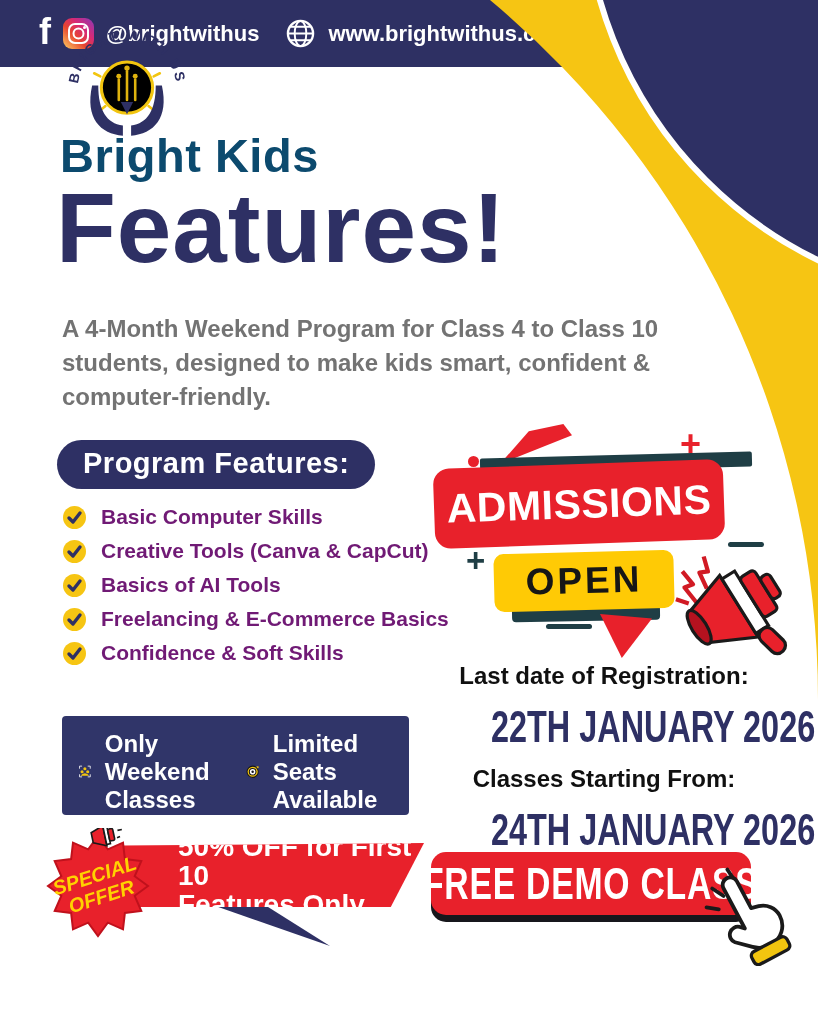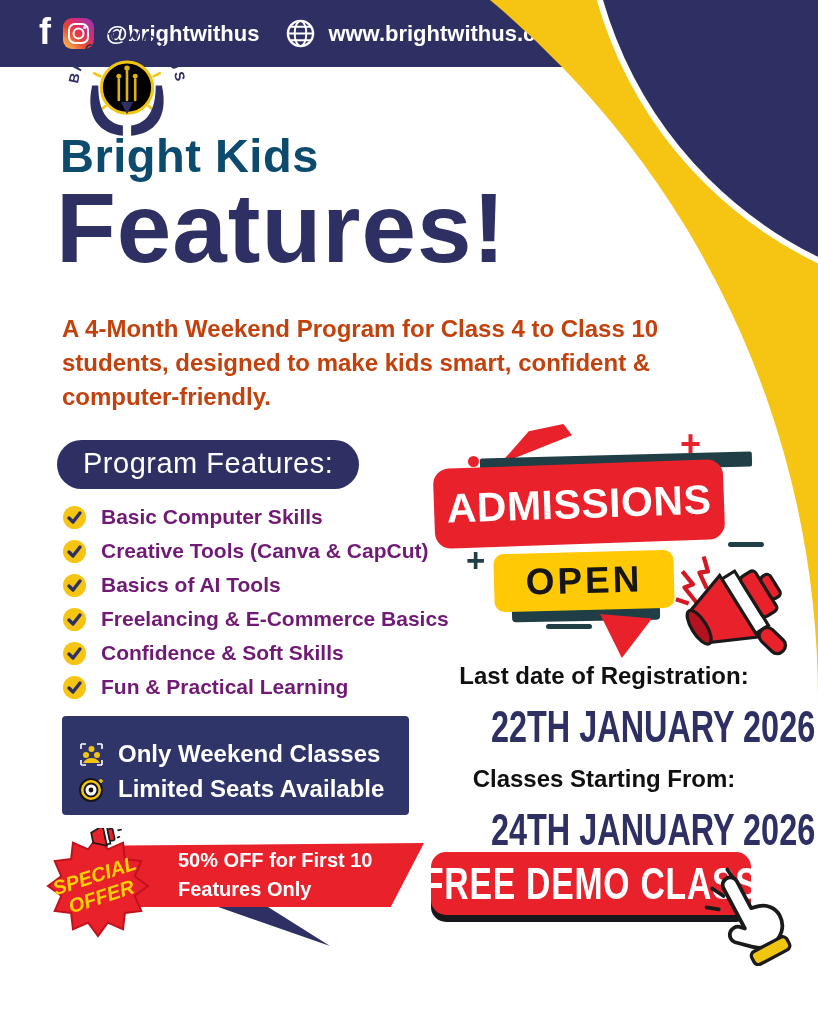--- a/index.html
+++ b/index.html
@@ -9,24 +9,24 @@
     -webkit-font-smoothing:antialiased;
   }
   .abs{position:absolute;}
   
   #corner-svg{position:absolute;inset:0;z-index:0;pointer-events:none;}
   
   #logo{left:52px;top:24px;width:150px;height:118px;z-index:2;}
   
   #title-small{left:60px;top:128px;font-size:47px;font-weight:800;color:#0c4a6e;letter-spacing:.5px;z-index:2;}
   #title-big{left:56px;top:172px;font-size:98px;font-weight:800;color:#2e3064;letter-spacing:1px;z-index:2;}
-  #description{left:62px;top:312px;width:622px;font-size:24px;line-height:34px;font-weight:700;color:#c2410c;z-index:2;}
+  #description{left:62px;top:312px;width:622px;font-size:24px;line-height:34px;font-weight:700;color:#737373;z-index:2;}
   
   #features{left:57px;top:440px;z-index:2;}
-  .pill{display:inline-block;background:#2e3064;color:#fff;font-size:29px;font-weight:400;
+  .pill{display:inline-block;background:#2e3064;color:#fff;font-size:29px;font-weight:700;
         padding:7px 26px 9px;border-radius:28px;letter-spacing:.5px;}
   .feat-list{list-style:none;margin:16px 0 0 6px;padding:0;}
   .feat-list li{display:flex;align-items:center;gap:15px;margin-bottom:10px;height:24px;}
   .check{width:23px;height:23px;border-radius:50%;background:#f6c513;display:flex;align-items:center;justify-content:center;flex:0 0 23px;}
   .feat-label{font-size:21px;font-weight:700;color:#701a75;}
   
   #admissions{left:422px;top:418px;width:396px;height:255px;z-index:2;}
   .adm-wedge{left:78px;top:6px;width:72px;height:40px;background:#e8212b;
              clip-path:polygon(88% 0,100% 28%,0 100%,40% 18%);}
   .adm-topbar{left:58px;top:37px;width:272px;height:15px;background:#1f3e45;transform:rotate(-1.5deg);border-radius:2px;}
@@ -45,29 +45,29 @@
                 clip-path:polygon(0 0,100% 10%,42% 100%);}
   .adm-dash{background:#1f3e45;border-radius:3px;}
   #megaphone-adm{left:248px;top:130px;width:142px;height:128px;z-index:4;}
   
   #dates{left:428px;top:662px;width:352px;text-align:center;z-index:2;}
   .date-label{font-size:24px;font-weight:800;color:#101010;text-align:center;}
   .date-value{font-size:45px;font-weight:800;color:#2e3064;line-height:1.04;margin:14px 0 14px;white-space:nowrap;}
   .cond{display:inline-block;transform:scaleX(.72);transform-origin:center;}
   
   #info-box{left:62px;top:716px;width:347px;height:99px;background:#303569;border-radius:4px;
-            display:flex;flex-direction:column;justify-content:center;gap:7px;padding:12px 0 0 16px;box-sizing:border-box;z-index:2;}
+            display:flex;justify-content:center;gap:7px;padding:12px 0 0 16px;box-sizing:border-box;z-index:2;}
   .info-row{display:flex;align-items:center;gap:13px;}
   .info-row span{color:#fff;font-size:24px;font-weight:700;}
   
   #offer{left:42px;top:826px;width:375px;height:135px;z-index:2;}
   .offer-banner{left:80px;top:17px;width:302px;height:64px;background:#e8212b;
                 clip-path:polygon(0 4%,100% 0,89% 100%,0 100%);
                 display:flex;flex-direction:column;justify-content:center;padding-left:56px;box-sizing:border-box;z-index:2;}
-  .offer-banner span{color:#fff;font-size:20px;font-weight:800;line-height:29px;}
+  .offer-banner span{color:#fff;font-size:28px;font-weight:800;line-height:29px;}
   .offer-tail{left:162px;top:76px;width:126px;height:44px;background:#2e3064;
               clip-path:polygon(0 0,48% 6%,100% 100%);z-index:1;}
   #star-badge{left:0px;top:2px;width:112px;height:112px;z-index:3;}
   
   #cta-button{left:431px;top:852px;width:320px;height:63px;background:#e8212b;border-radius:15px;
               box-shadow:0 7px 0 #17171c;display:flex;align-items:center;justify-content:center;
               border:none;cursor:pointer;z-index:2;}
   #cta-button span{color:#fff;font-size:45px;font-weight:800;letter-spacing:1px;white-space:nowrap;transform:scaleX(.75);}
   #hand-cursor{left:700px;top:862px;width:100px;height:104px;z-index:3;}
   
@@ -154,28 +154,20 @@
           </span>
         <span class="feat-label">Freelancing &amp; E-Commerce Basics</span>
         </li>
       <li>
         <span class="check">
             <svg width="23" height="23" viewBox="0 0 23 23">
               <polyline points="6,12 10,16 17,7" fill="none" stroke="#2e3064" stroke-width="3.4" stroke-linecap="round" stroke-linejoin="round"></polyline>
             </svg>
           </span>
         <span class="feat-label">Confidence &amp; Soft Skills</span>
-        </li>
-      <li>
-        <span class="check">
-            <svg width="23" height="23" viewBox="0 0 23 23">
-              <polyline points="6,12 10,16 17,7" fill="none" stroke="#2e3064" stroke-width="3.4" stroke-linecap="round" stroke-linejoin="round"></polyline>
-            </svg>
-          </span>
-        <span class="feat-label">Fun &amp; Practical Learning</span>
         </li>
     </ul>
   </div>
 
   <div id="admissions" class="abs">
     <div class="abs adm-wedge"></div>
     <div class="abs adm-topbar"></div>
     <div class="abs adm-dot"></div>
     <div class="abs adm-plus red">+</div>
     <div class="abs adm-red-box">

